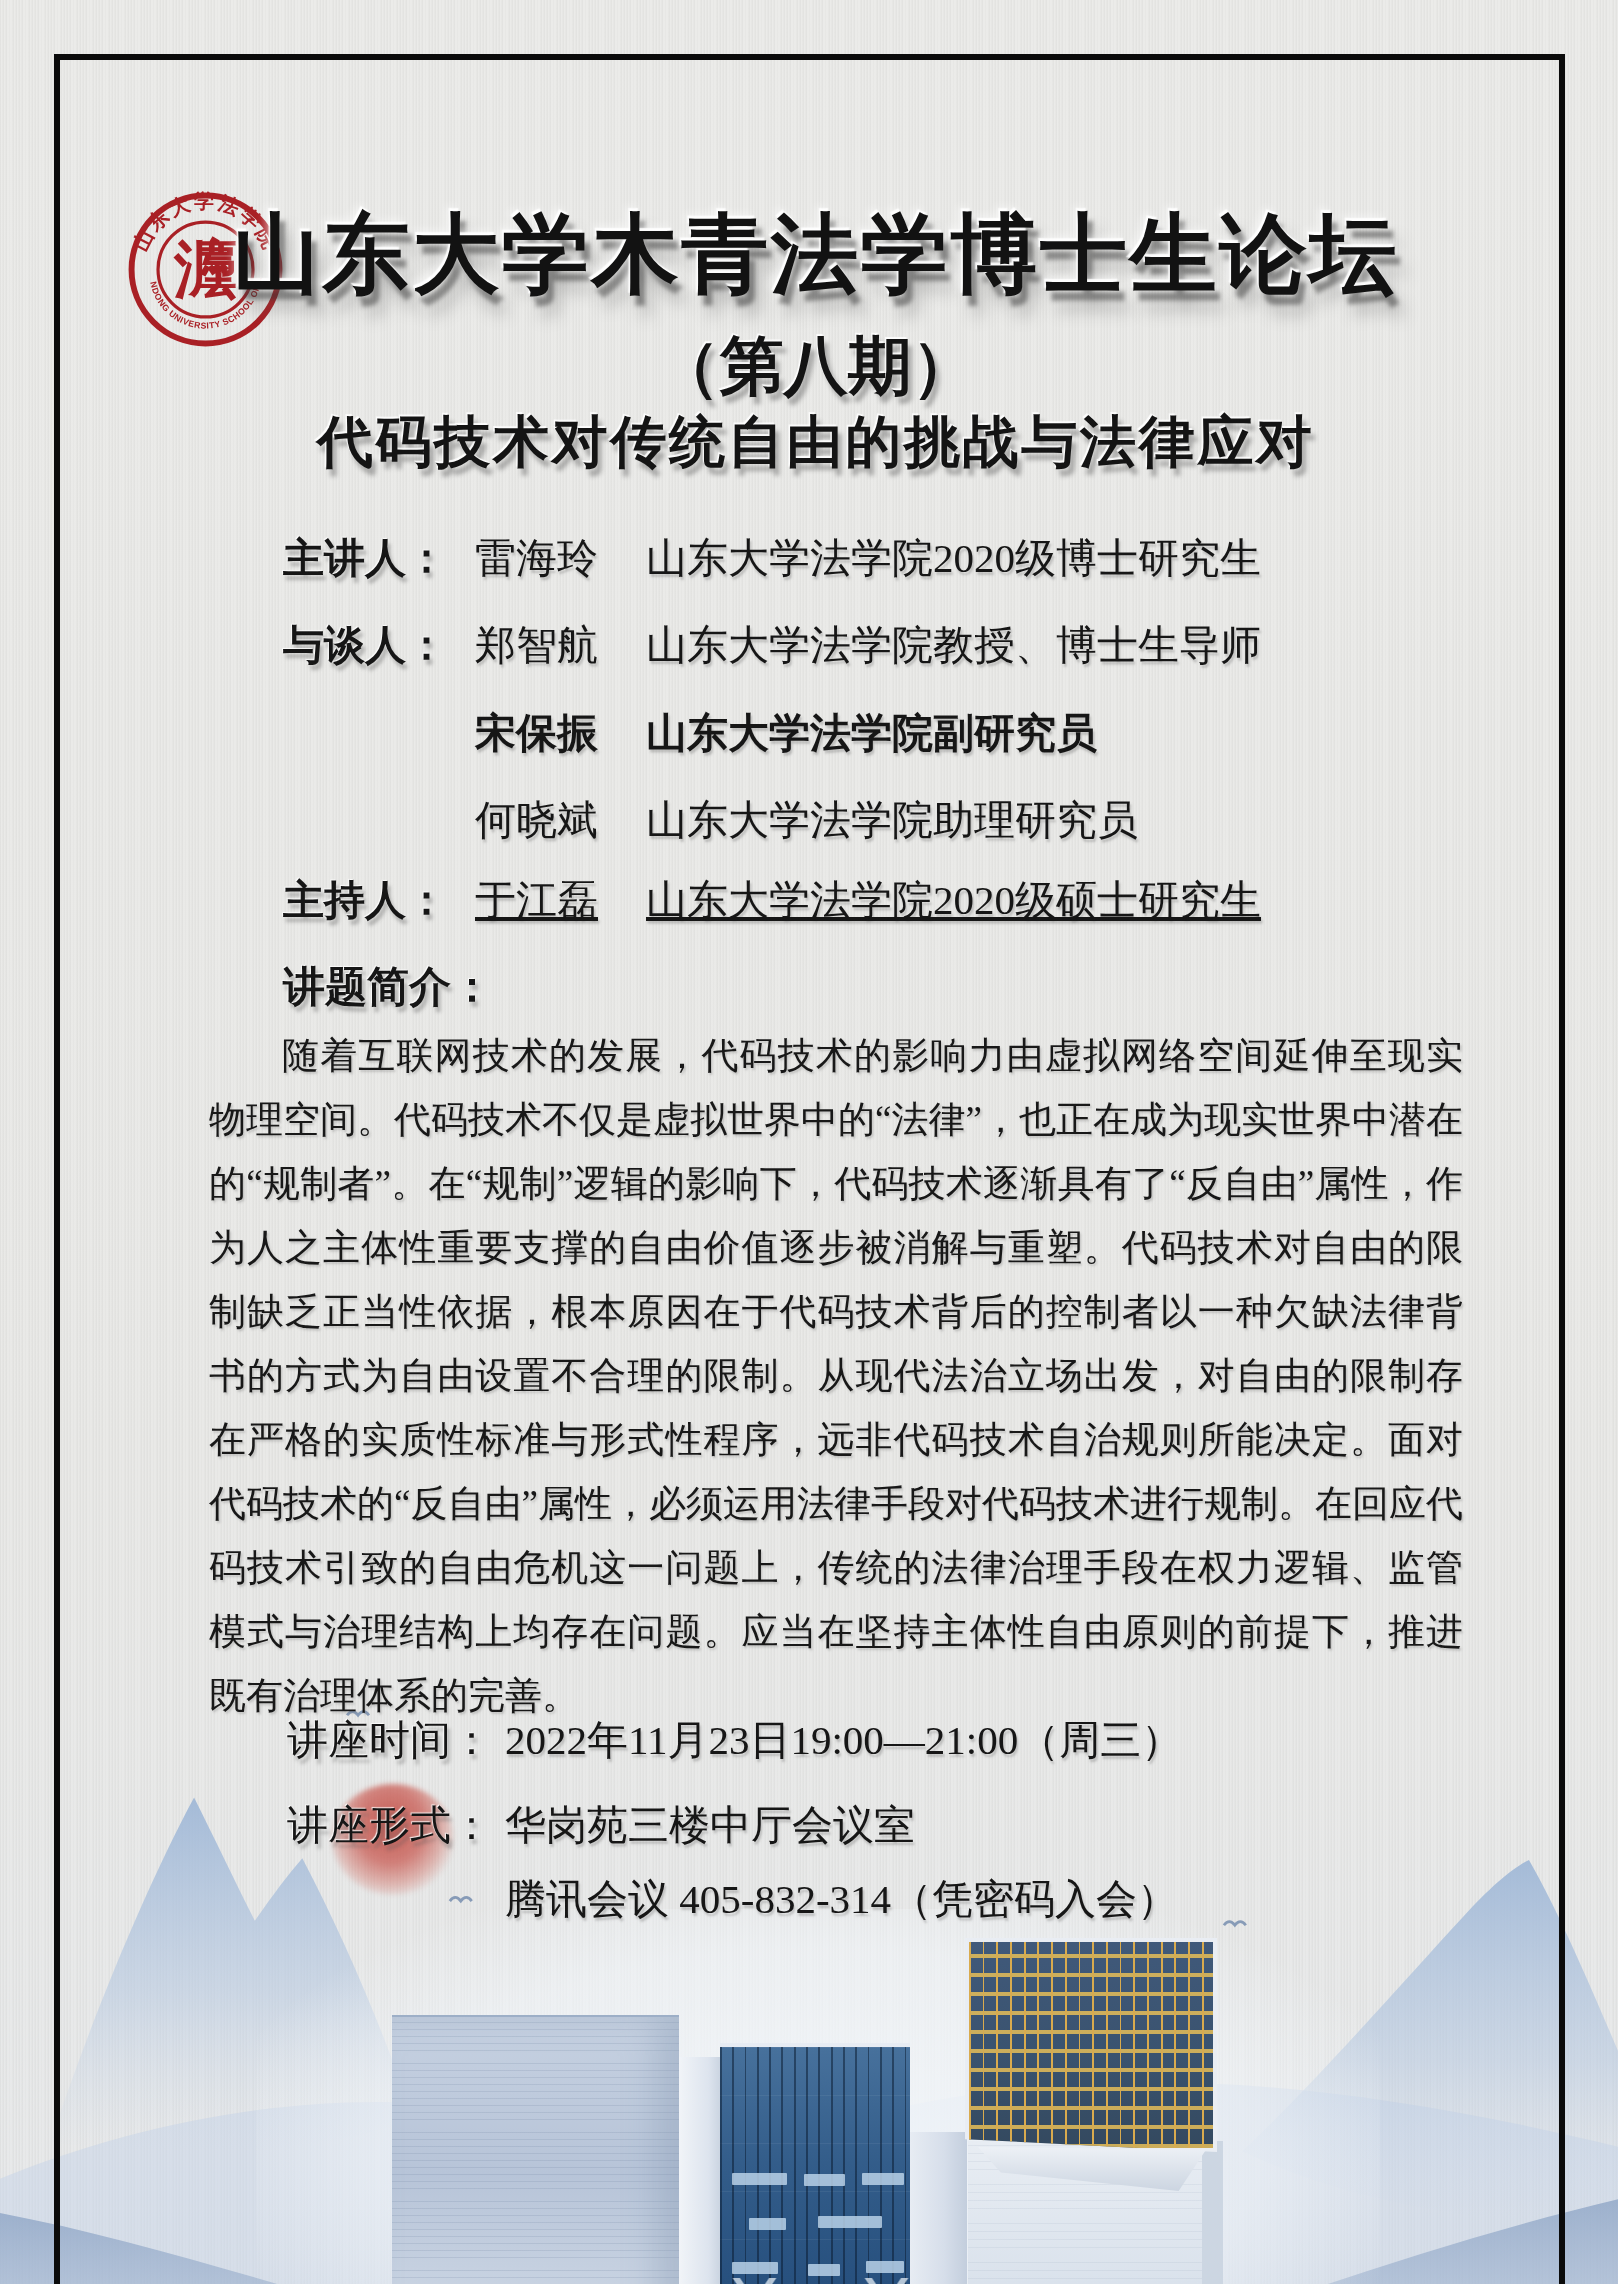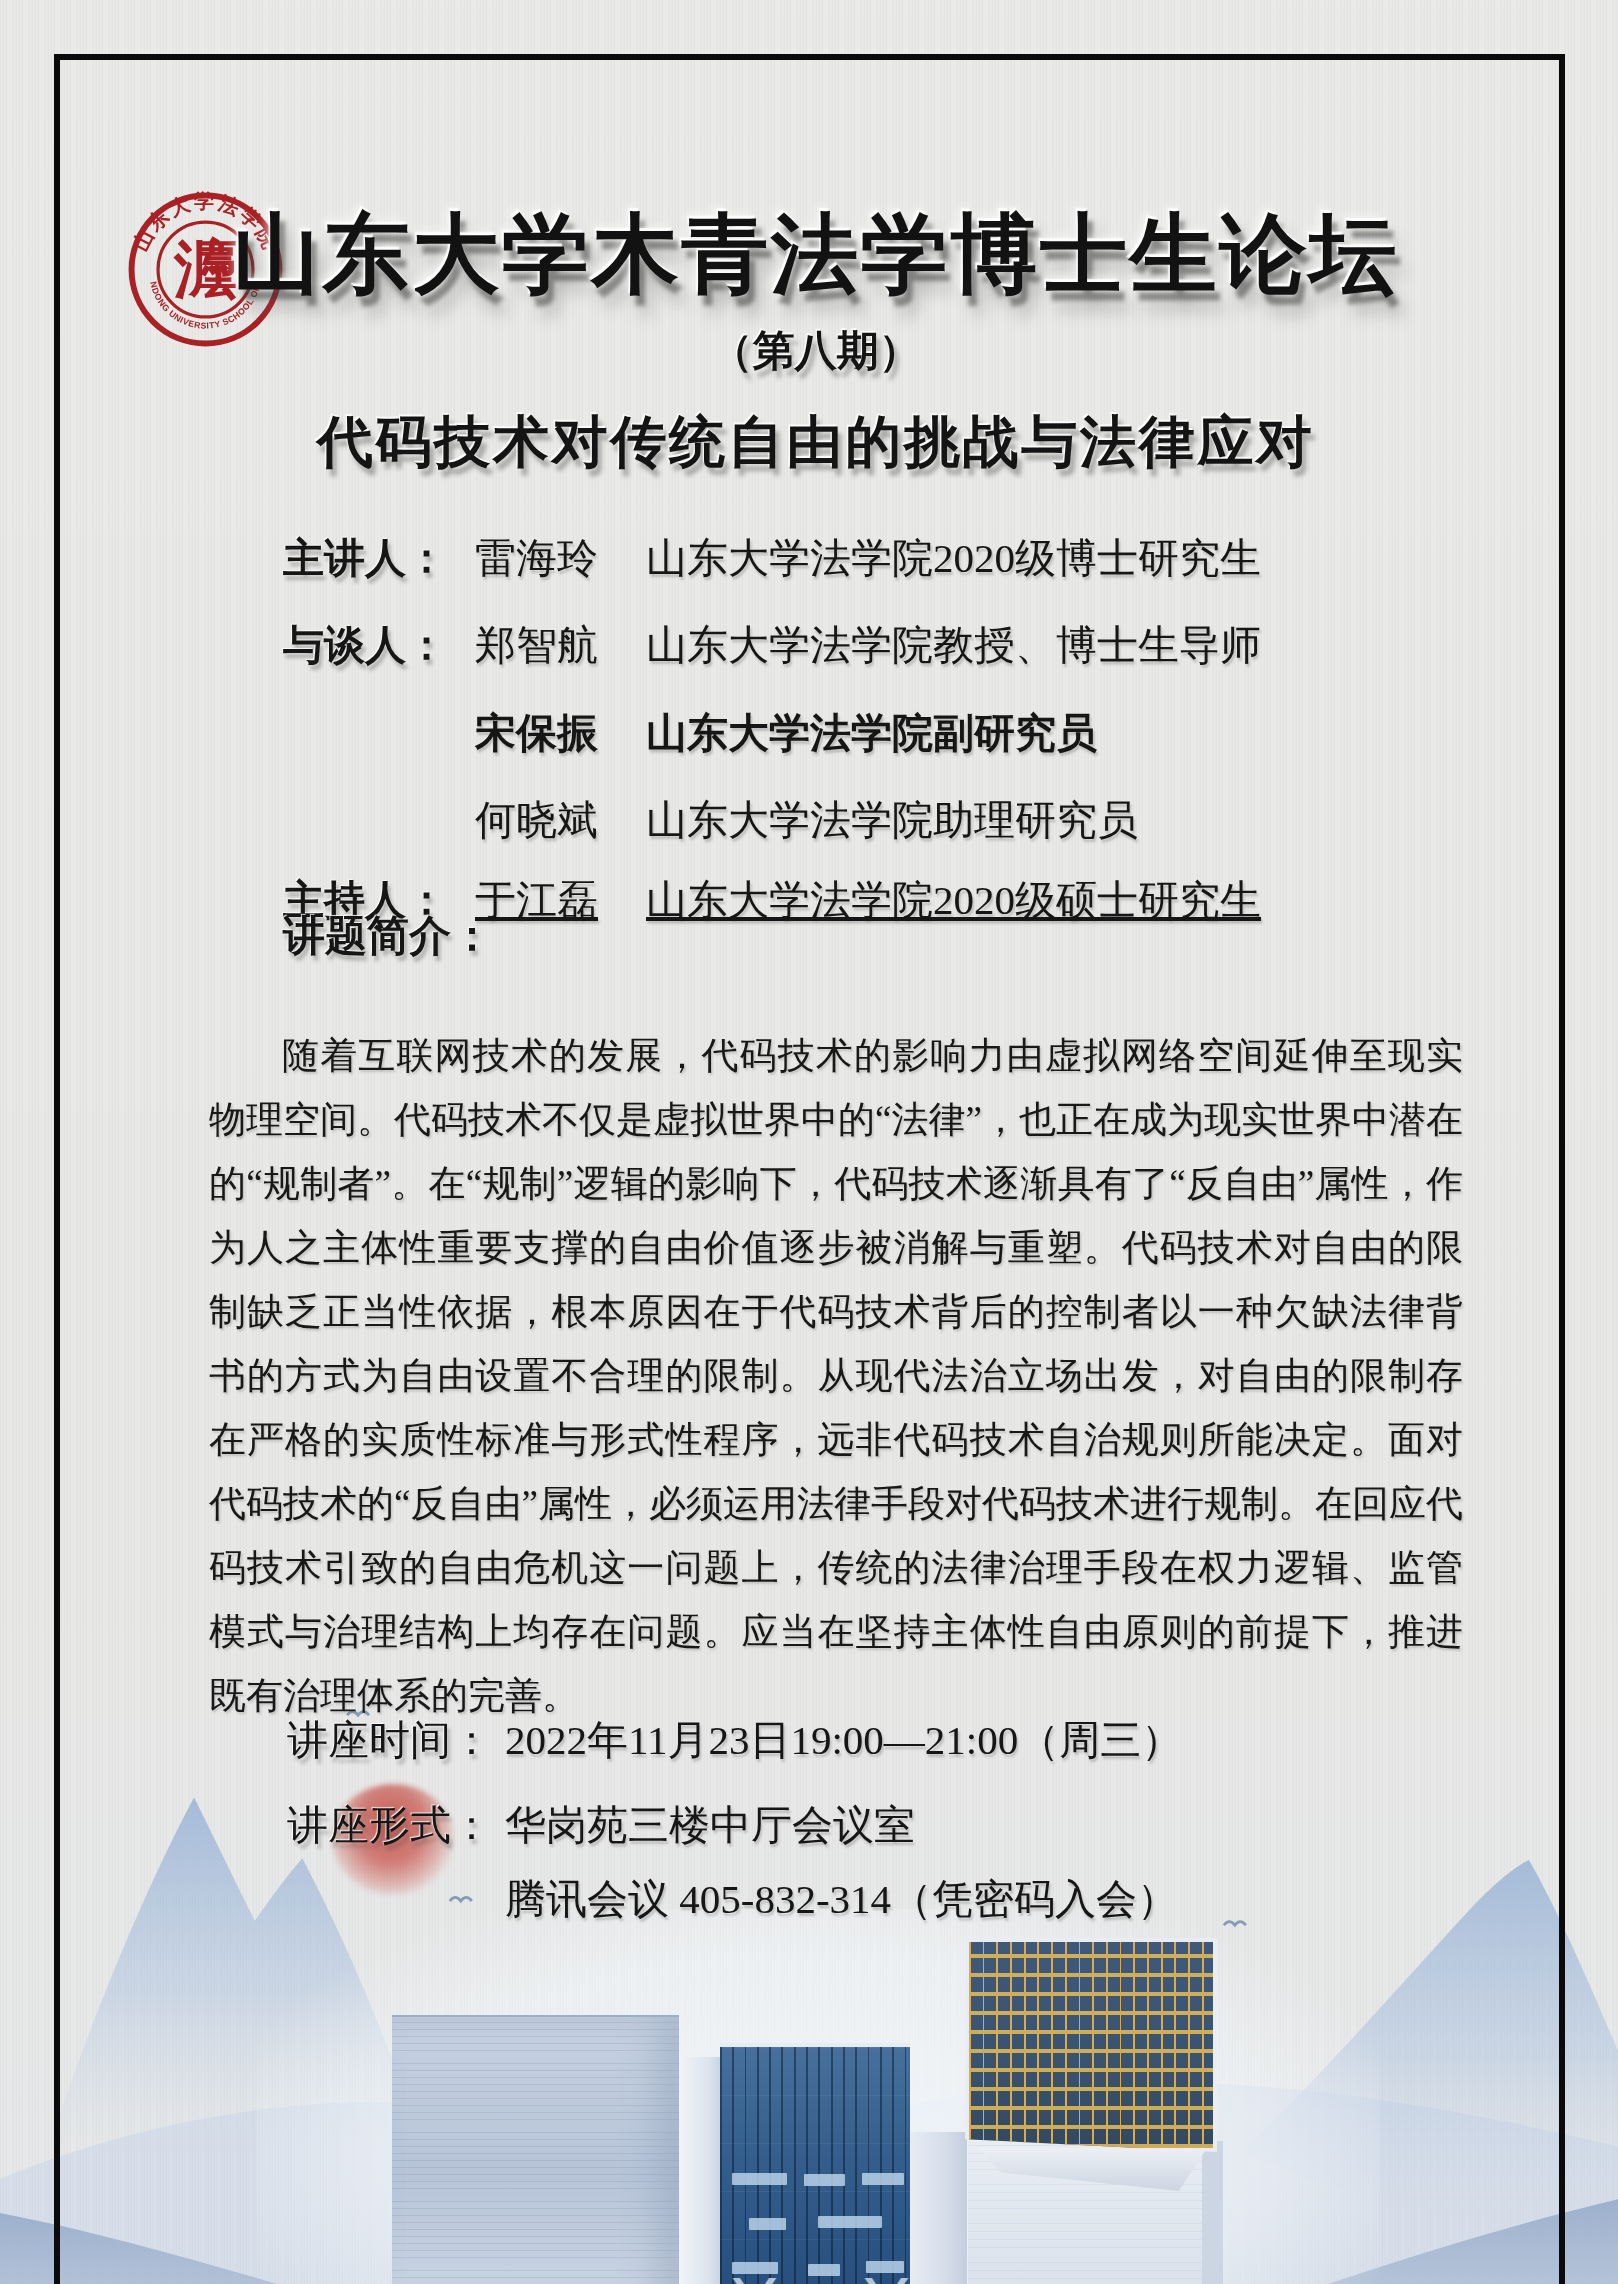--- a/index.html
+++ b/index.html
@@ -66,31 +66,31 @@
   .frame{position:absolute;left:54px;top:54px;width:1511px;height:2303px;
     border:6.4px solid #0b0b0b;box-sizing:border-box;z-index:6;}
   
   .txt{position:absolute;z-index:7;white-space:nowrap;}
   .logo{position:absolute;left:127px;top:191px;width:157px;height:157px;z-index:7;}
   .title{left:0;top:196px;width:1618px;padding-left:13.7px;box-sizing:border-box;
     text-align:center;font-size:87px;font-weight:700;letter-spacing:2.7px;color:#121212;
     text-shadow:-1.8px -2.7px 1.4px rgba(255,255,255,0.95), -4.6px -5.5px 9px rgba(255,255,255,0.55),
                 5.5px 10px 4.6px rgba(55,55,55,0.5), 11px 20px 15.5px rgba(90,90,90,0.35);}
   .issue{left:0;top:323px;width:1618px;padding-left:13.7px;box-sizing:border-box;
-    text-align:center;font-size:42px;font-weight:900;color:#141414;
+    text-align:center;font-size:64px;font-weight:900;color:#141414;
     text-shadow:-1.4px -1.8px 0.9px rgba(255,255,255,0.9), 4.1px 6.9px 4.6px rgba(80,80,80,0.42);}
   .subtitle{left:0;top:405px;width:1618px;padding-left:13.7px;box-sizing:border-box;
     text-align:center;font-size:56px;font-weight:900;letter-spacing:2.7px;color:#141414;
     text-shadow:-1.4px -1.8px 0.9px rgba(255,255,255,0.9), 4.1px 7.3px 4.6px rgba(80,80,80,0.42);}
   .person{left:283px;font-size:41px;line-height:1.18;}
   .plabel{display:inline-block;width:192px;font-weight:700;
     text-shadow:-0.9px -1.4px 0.9px rgba(255,255,255,0.85), 2.7px 4.6px 3.7px rgba(95,95,95,0.4);}
   .pname{text-shadow:1.4px 2.7px 2.3px rgba(110,110,110,0.35);}
   .pdesc{margin-left:48px;text-shadow:1.4px 2.7px 2.3px rgba(110,110,110,0.35);}
-  .abs-label{left:283px;top:908px;font-size:42px;font-weight:700;
+  .abs-label{left:283px;top:959px;font-size:42px;font-weight:700;
     text-shadow:-0.9px -1.4px 0.9px rgba(255,255,255,0.85), 2.7px 4.6px 3.7px rgba(95,95,95,0.4);}
   .abs-text{left:209px;top:1024px;width:1254px;white-space:normal;
     font-size:37px;line-height:64px;text-align:justify;text-indent:73px;color:#181818;
     text-shadow:1.4px 2.3px 2.3px rgba(110,110,110,0.32);}
   .sched{font-size:41px;}
   .rlabel{display:inline-block;width:218px;font-weight:400;
     text-shadow:-0.9px -1.4px 0.9px rgba(255,255,255,0.85), 2.7px 4.6px 3.7px rgba(95,95,95,0.4);}
   .rvalue{text-shadow:1.4px 2.7px 2.3px rgba(110,110,110,0.35);text-align:center;}
   .time-row{left:287px;top:1713px;}
   .venue-row{left:287px;top:1798px;}

